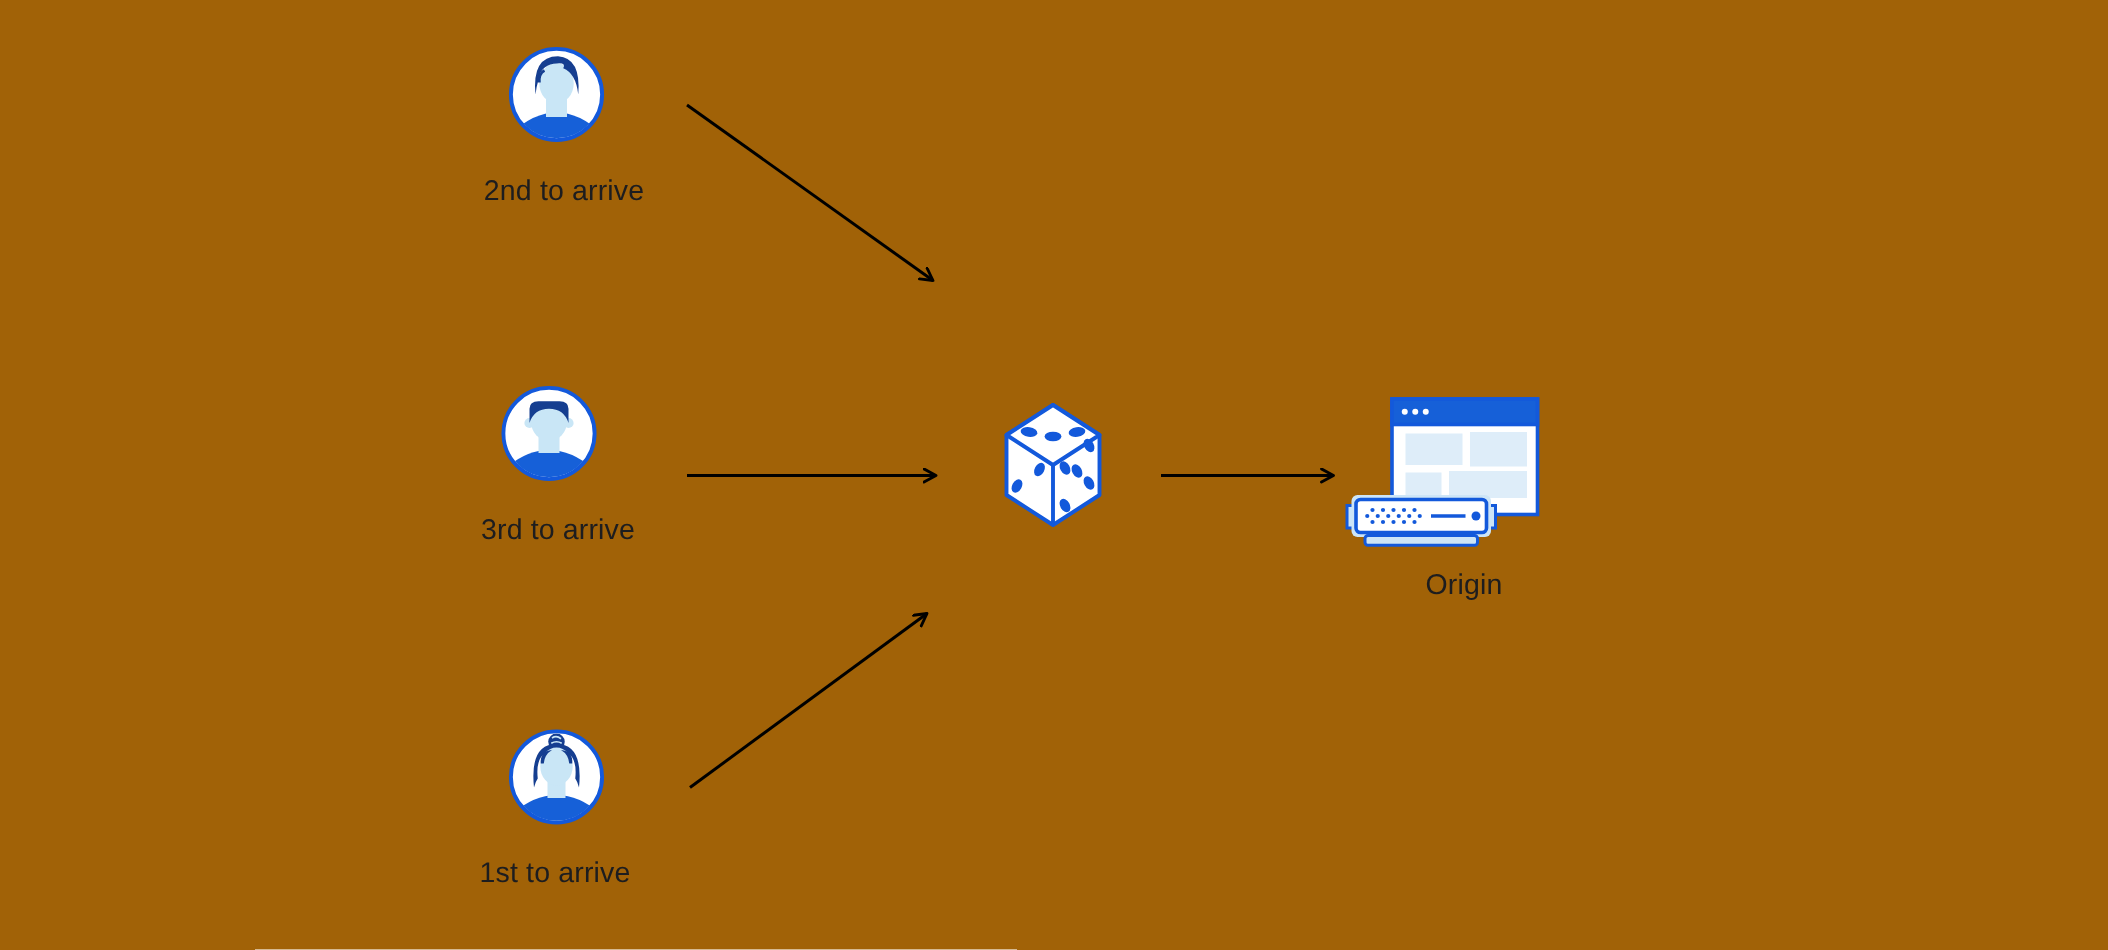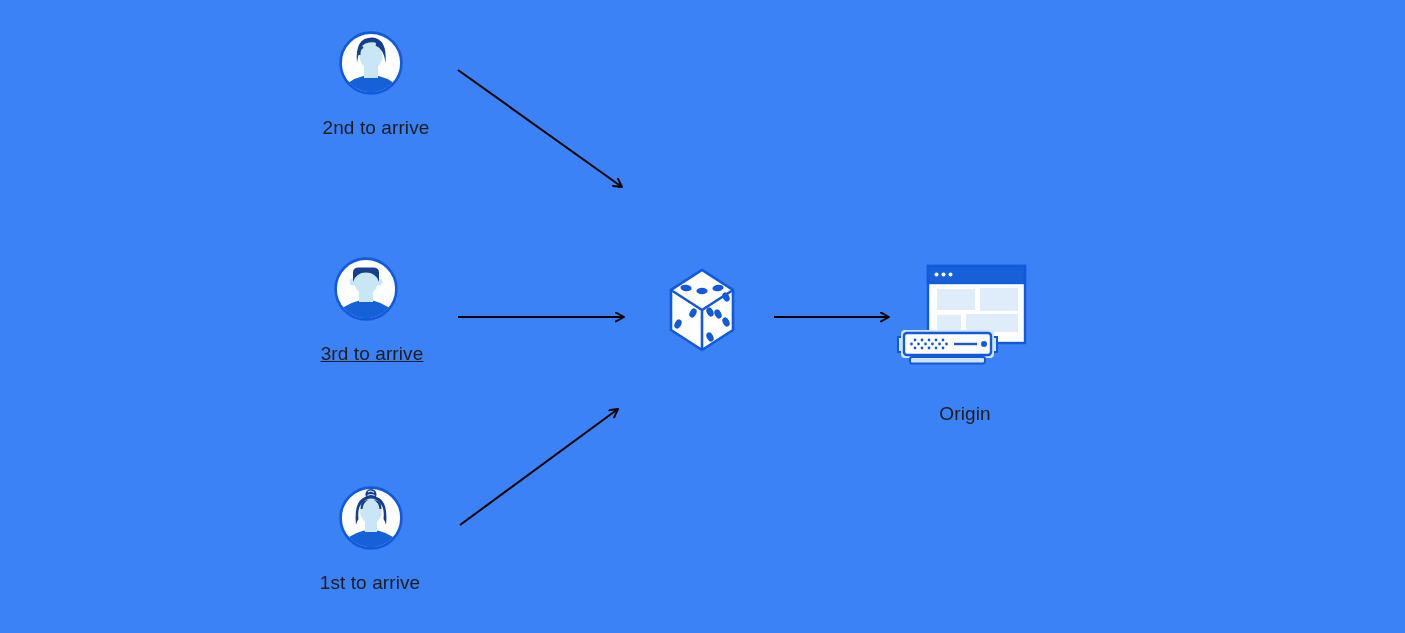--- a/index.html
+++ b/index.html
@@ -1,19 +1,19 @@
 <!DOCTYPE html>
 <html><head>
 <meta charset="utf-8">
 <style>
   html,body{margin:0;padding:0;background:#ffffff;}
   .canvas{
     position:relative;
     width:1405px;height:633px;
-    background:#3b82f6;
+    background:#a16207;
     font-family:"Liberation Sans",sans-serif;
     overflow:hidden;
   }
   .arrow-layer{position:absolute;left:0;top:0;width:1405px;height:633px;}
   .node{position:absolute;}
   .node-label{
     position:absolute;
     transform:translateX(-50%);
     font-size:19px;
     line-height:22px;
@@ -68,21 +68,21 @@
       <circle cx="33" cy="33" r="30.4" fill="#ffffff" stroke="#1359db" stroke-width="2.6"></circle>
       <g clip-path="url(#clipA2)">
         <path d="M2,66 L2,58 Q17,44 33,44 Q49,44 64,58 L64,66 Z" fill="#1660d8"></path>
         <path d="M26,35 h14 v11 h-14 z" fill="#c9e6f6"></path>
         <circle cx="20" cy="26" r="3.4" fill="#c9e6f6"></circle>
         <circle cx="46" cy="26" r="3.4" fill="#c9e6f6"></circle>
         <ellipse cx="33" cy="25" rx="12" ry="13" fill="#c9e6f6"></ellipse>
         <path d="M20,26 L20,16.5 Q20,11.5 26,11.5 L40,11.5 Q46,11.5 46,16.5 L46,26 Q43,16.5 33,16.5 Q23,16.5 20,26 Z" fill="#153e90"></path>
       </g>
     </svg>
-    <div class="node-label" style="left:39px;top:87px;text-decoration:underline;">3rd to arrive</div>
+    <div class="node-label" style="left:39px;top:87px;">3rd to arrive</div>
   </div>
 
   <div class="node" style="left:338px;top:485px;text-align:right;">
     <svg width="66" height="66" viewBox="0 0 66 66">
       <defs>
           <clipPath id="clipA3">
             <circle cx="33" cy="33" r="29.2"></circle>
           </clipPath>
         </defs>
       <circle cx="33" cy="33" r="30.4" fill="#ffffff" stroke="#1359db" stroke-width="2.6"></circle>
@@ -161,16 +161,16 @@
           <circle cx="56.5" cy="86" r="1.4"></circle>
         <circle cx="25" cy="90" r="1.4"></circle>
           <circle cx="32" cy="90" r="1.4"></circle>
           <circle cx="39" cy="90" r="1.4"></circle>
           <circle cx="46" cy="90" r="1.4"></circle>
           <circle cx="53" cy="90" r="1.4"></circle>
       </g>
       <line x1="64" y1="86" x2="87" y2="86" stroke="#1359db" stroke-width="2.4"></line>
       <circle cx="94" cy="86" r="3" fill="#1359db"></circle>
     </svg>
-    <div class="node-label" style="left:75px;top:122px;margin-top:23px;">Origin</div>
+    <div class="node-label" style="left:86px;top:122px;">Origin</div>
   </div>
 
 </div>
 
 </body></html>

